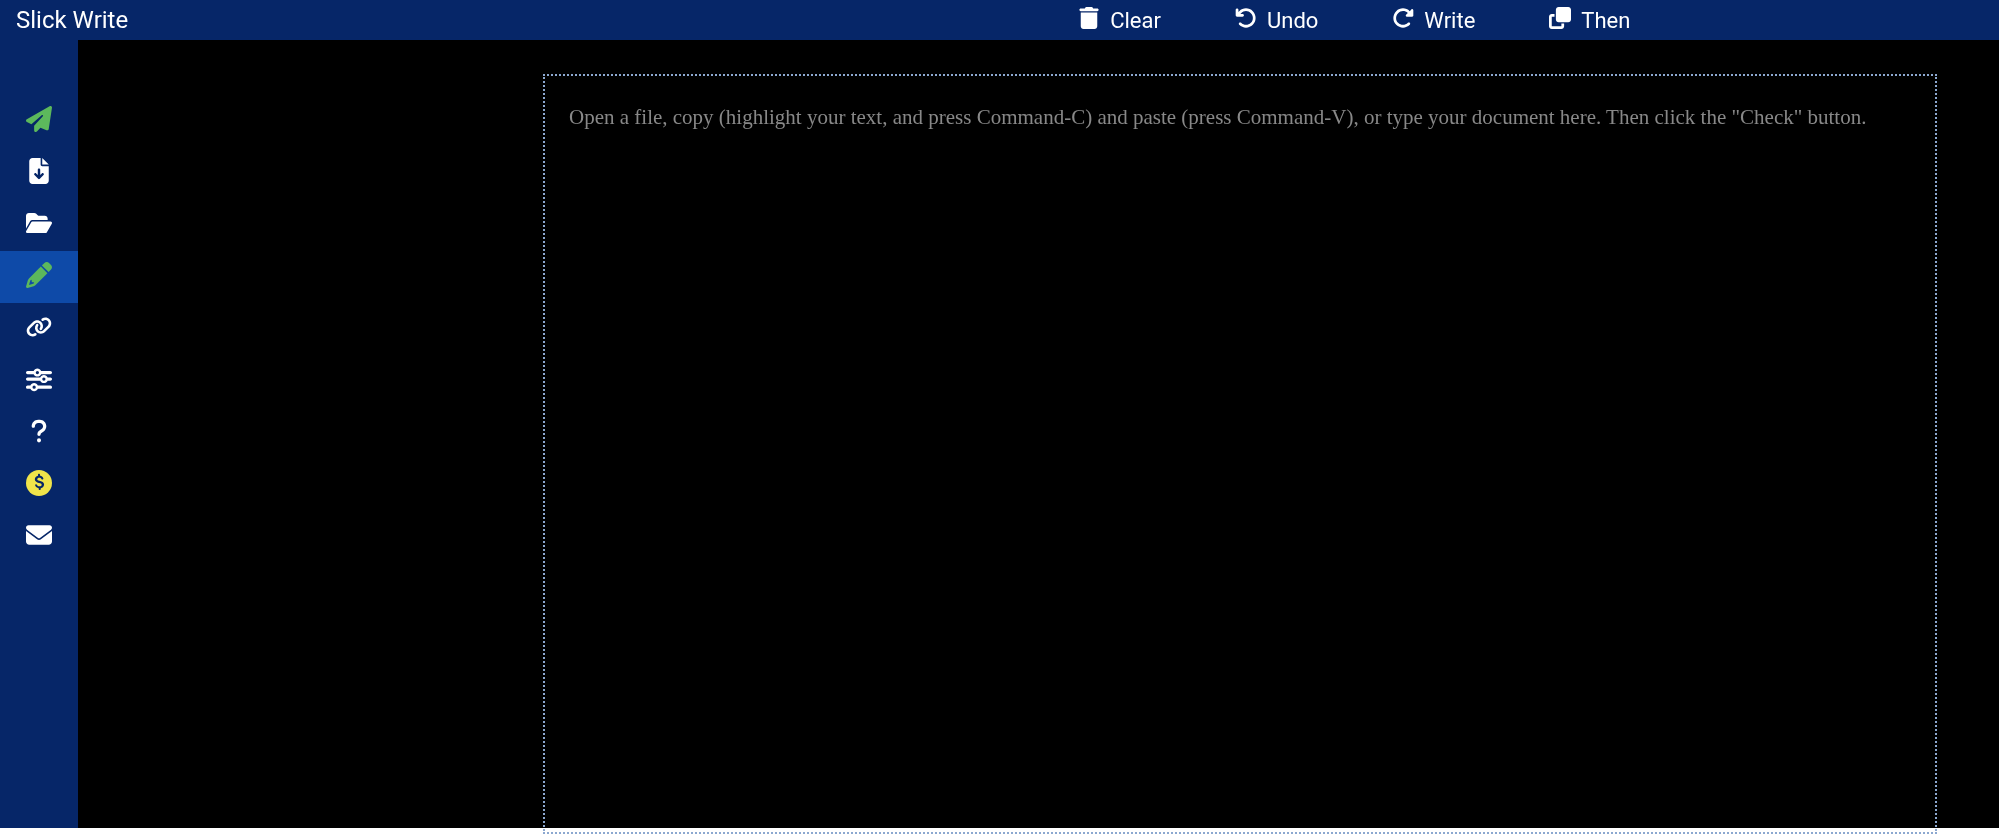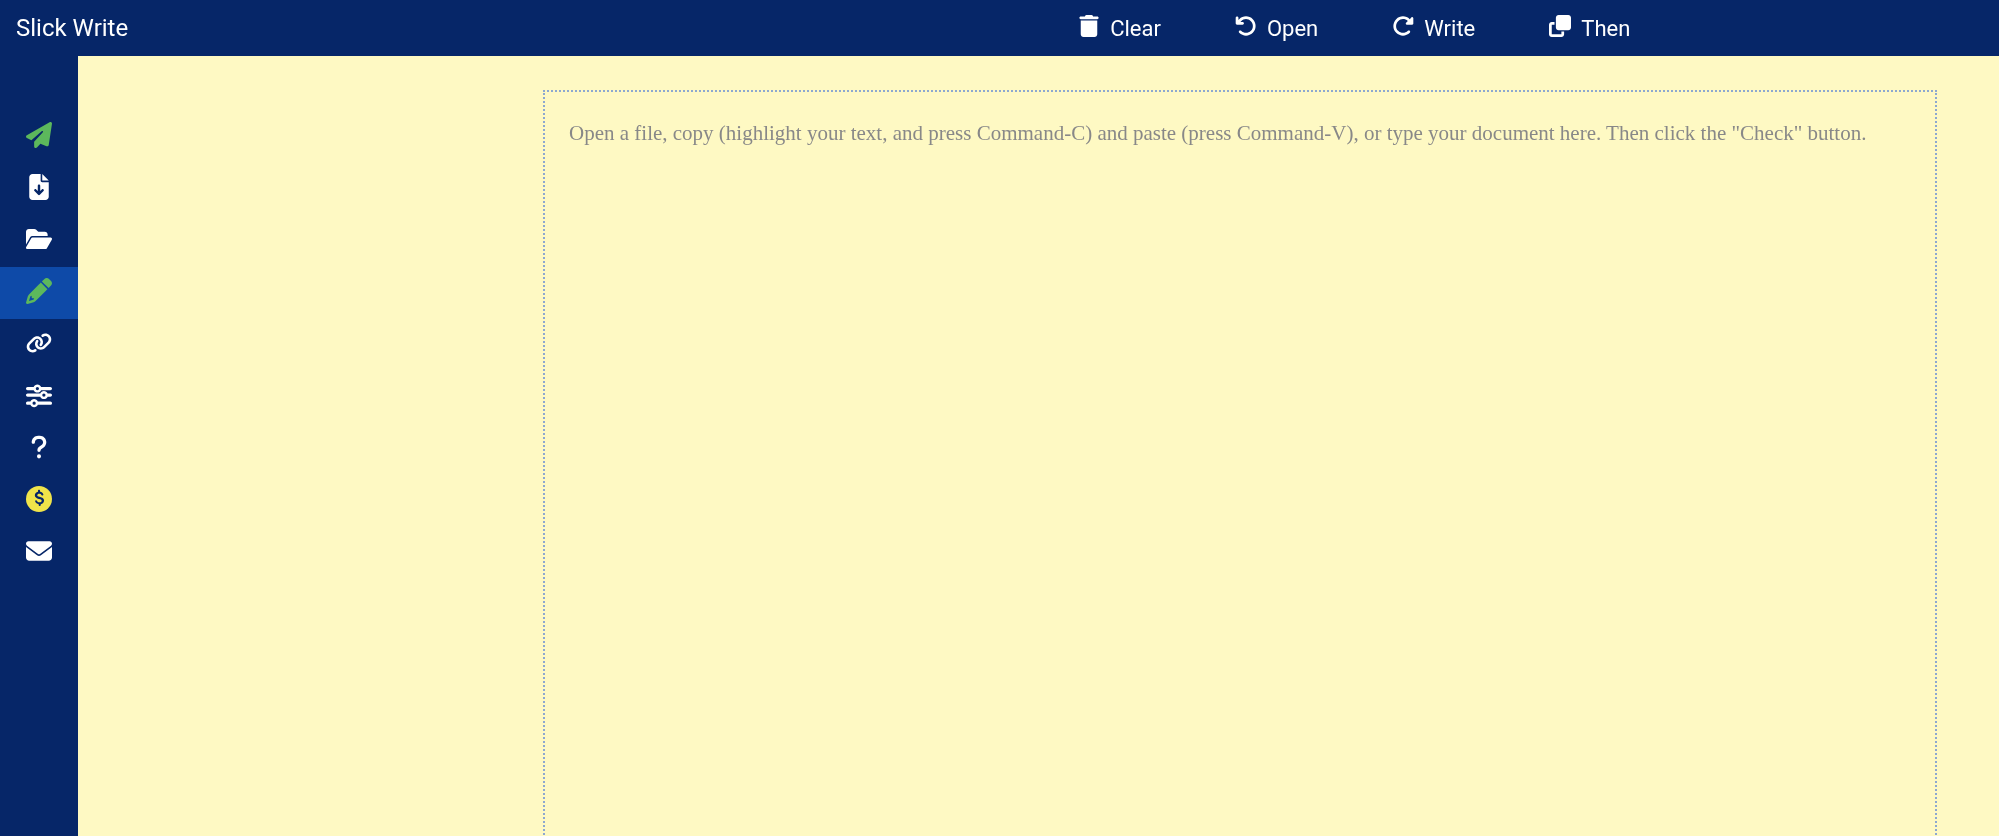--- a/index.html
+++ b/index.html
@@ -11,21 +11,21 @@
     body {
       font-family: -apple-system, BlinkMacSystemFont, "Segoe UI", Roboto, "Helvetica Neue", Arial, sans-serif;
       width: 1999px;
       height: 836px;
       overflow: hidden;
       background: #ffffff;
     }
     
     .header {
       background: #062668;
-      height: 56px;
+      height: 40px;
       display: flex;
       align-items: center;
       padding: 12px 16px;
       color: #ffffff;
     }
     
     .brand {
       font-size: 24px;
       font-weight: 400;
       color: #ffffff;
@@ -88,21 +88,21 @@
     .sidebar-item svg {
       width: 26px;
       height: 26px;
     }
     
     .icon-white { fill: #ffffff; }
     .icon-green { fill: #5cb85c; }
     
     .main {
       flex: 1;
-      background: #fef9c3;
+      background: #000000;
       padding: 34px 62px 14px 465px;
       position: relative;
     }
     
     .editor {
       border: 2px dotted #8ca8d0;
       min-height: 760px;
       padding: 22px 24px;
       font-family: Georgia, "Times New Roman", serif;
       font-size: 21px;
@@ -125,21 +125,21 @@
           </svg>
       </span>
       <span>Clear</span>
     </button>
     <button class="toolbar-btn">
       <span>
         <svg viewBox="0 0 512 512">
             <path d="M125.7 160H176c17.7 0 32 14.3 32 32s-14.3 32-32 32H48c-17.7 0-32-14.3-32-32V64c0-17.7 14.3-32 32-32s32 14.3 32 32v51.2L97.6 97.6c87.5-87.5 229.3-87.5 316.8 0s87.5 229.3 0 316.8s-229.3 87.5-316.8 0c-12.5-12.5-12.5-32.8 0-45.3s32.8-12.5 45.3 0c62.5 62.5 163.8 62.5 226.3 0s62.5-163.8 0-226.3s-163.8-62.5-226.3 0L125.7 160z"></path>
           </svg>
       </span>
-      <span>Open</span>
+      <span>Undo</span>
     </button>
     <button class="toolbar-btn">
       <span>
         <svg viewBox="0 0 512 512">
             <path d="M463.5 224H472c13.3 0 24-10.7 24-24V72c0-9.7-5.8-18.5-14.8-22.2s-19.3-1.7-26.2 5.2L413.4 96.6c-87.6-86.5-228.7-86.2-315.8 1c-87.5 87.5-87.5 229.3 0 316.8s229.3 87.5 316.8 0c12.5-12.5 12.5-32.8 0-45.3s-32.8-12.5-45.3 0c-62.5 62.5-163.8 62.5-226.3 0s-62.5-163.8 0-226.3c62.2-62.2 162.7-62.5 225.3-1L327 183c-6.9 6.9-8.9 17.2-5.2 26.2s12.5 14.8 22.2 14.8H463.5z"></path>
           </svg>
       </span>
       <span>Write</span>
     </button>
     <button class="toolbar-btn">

